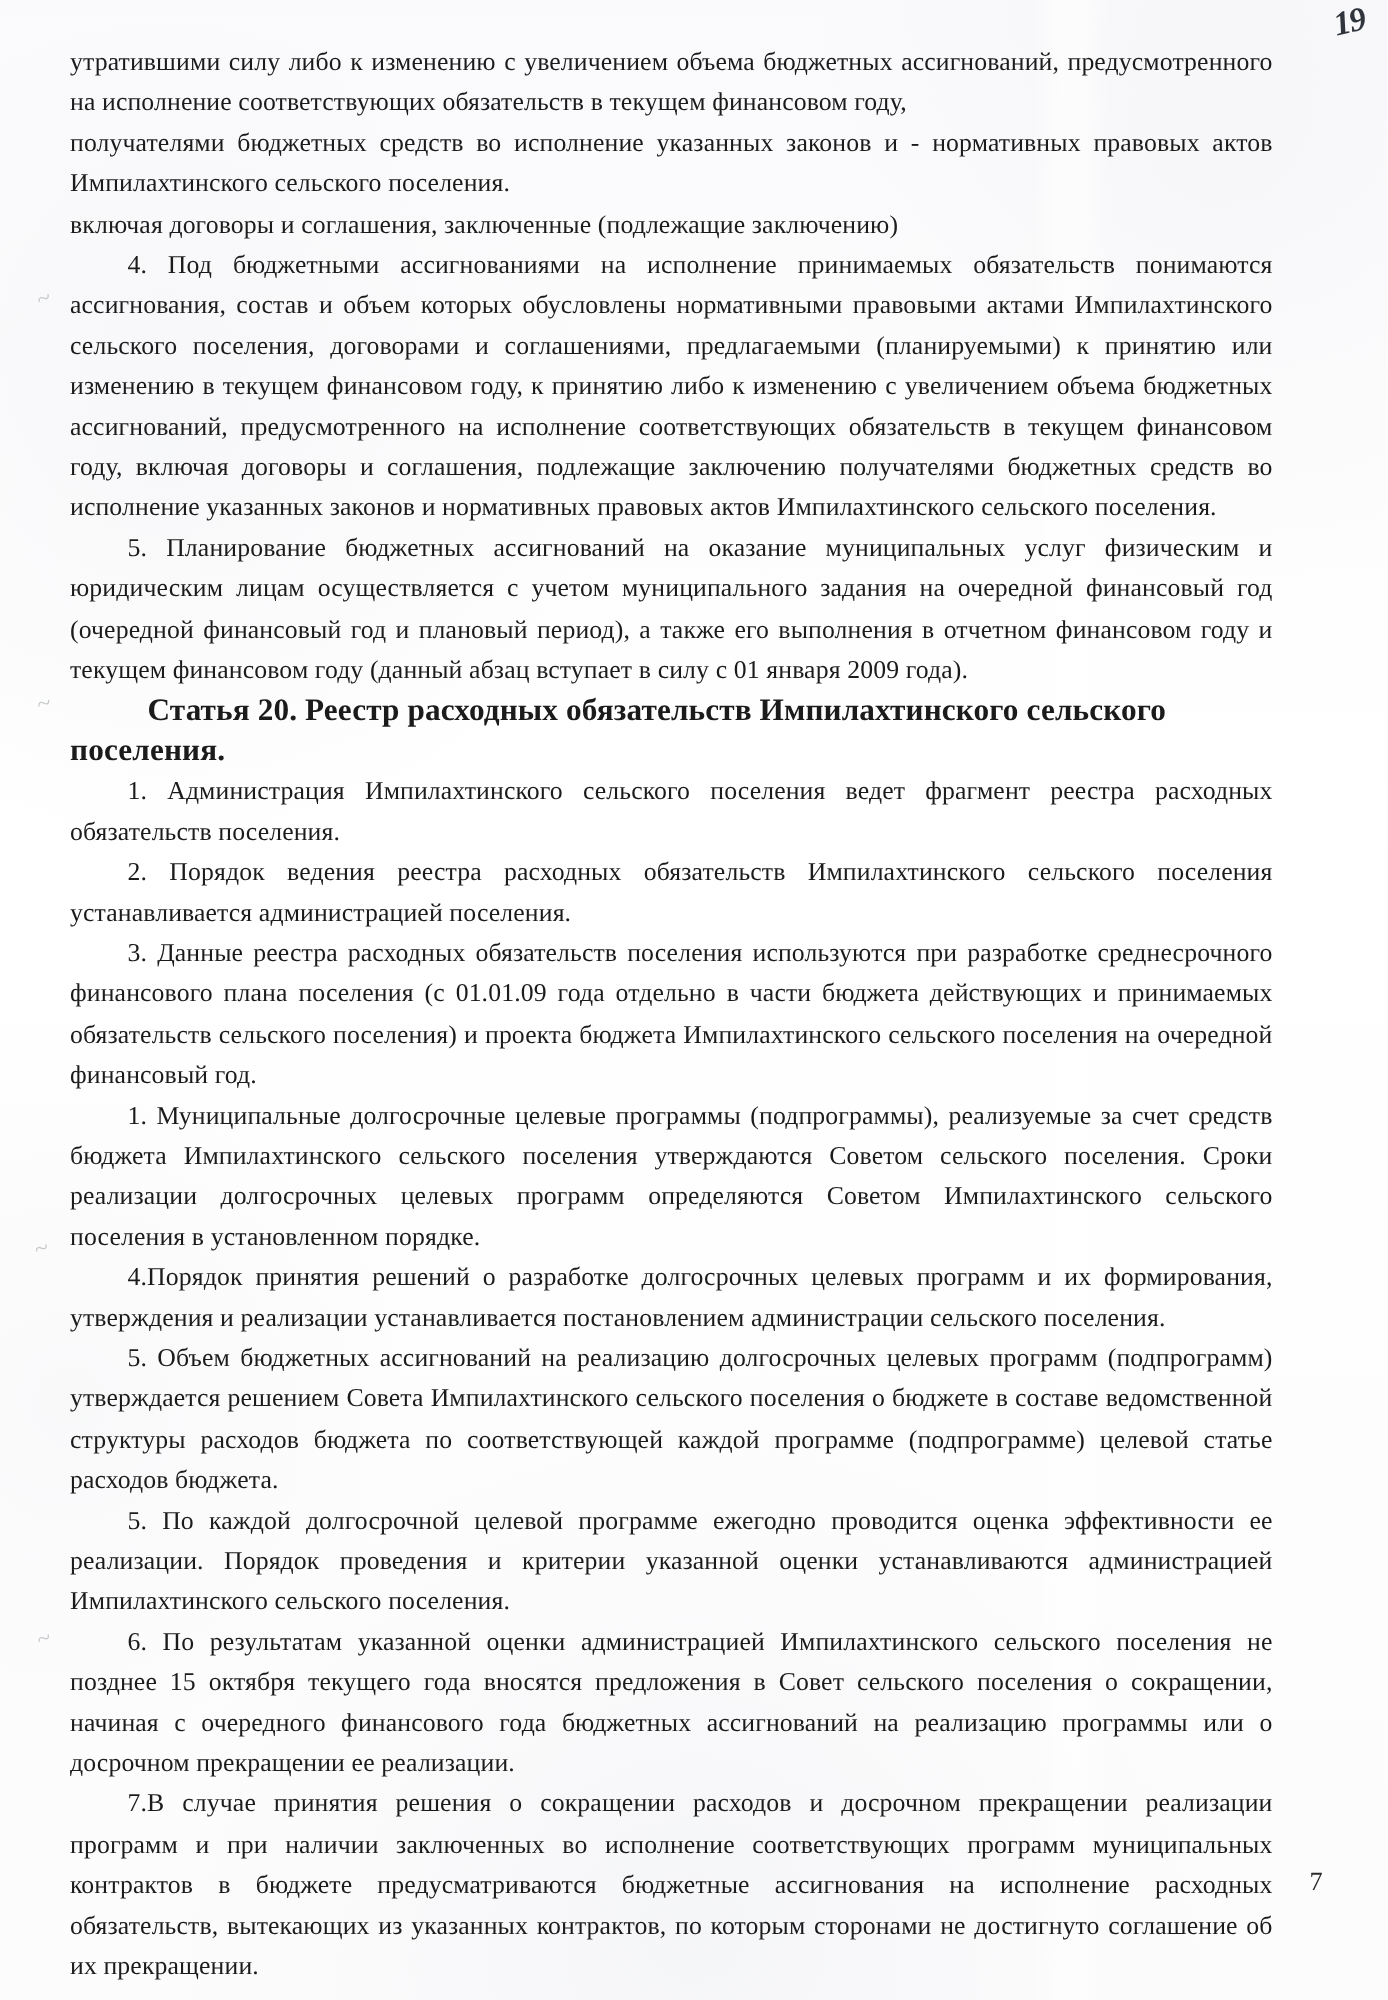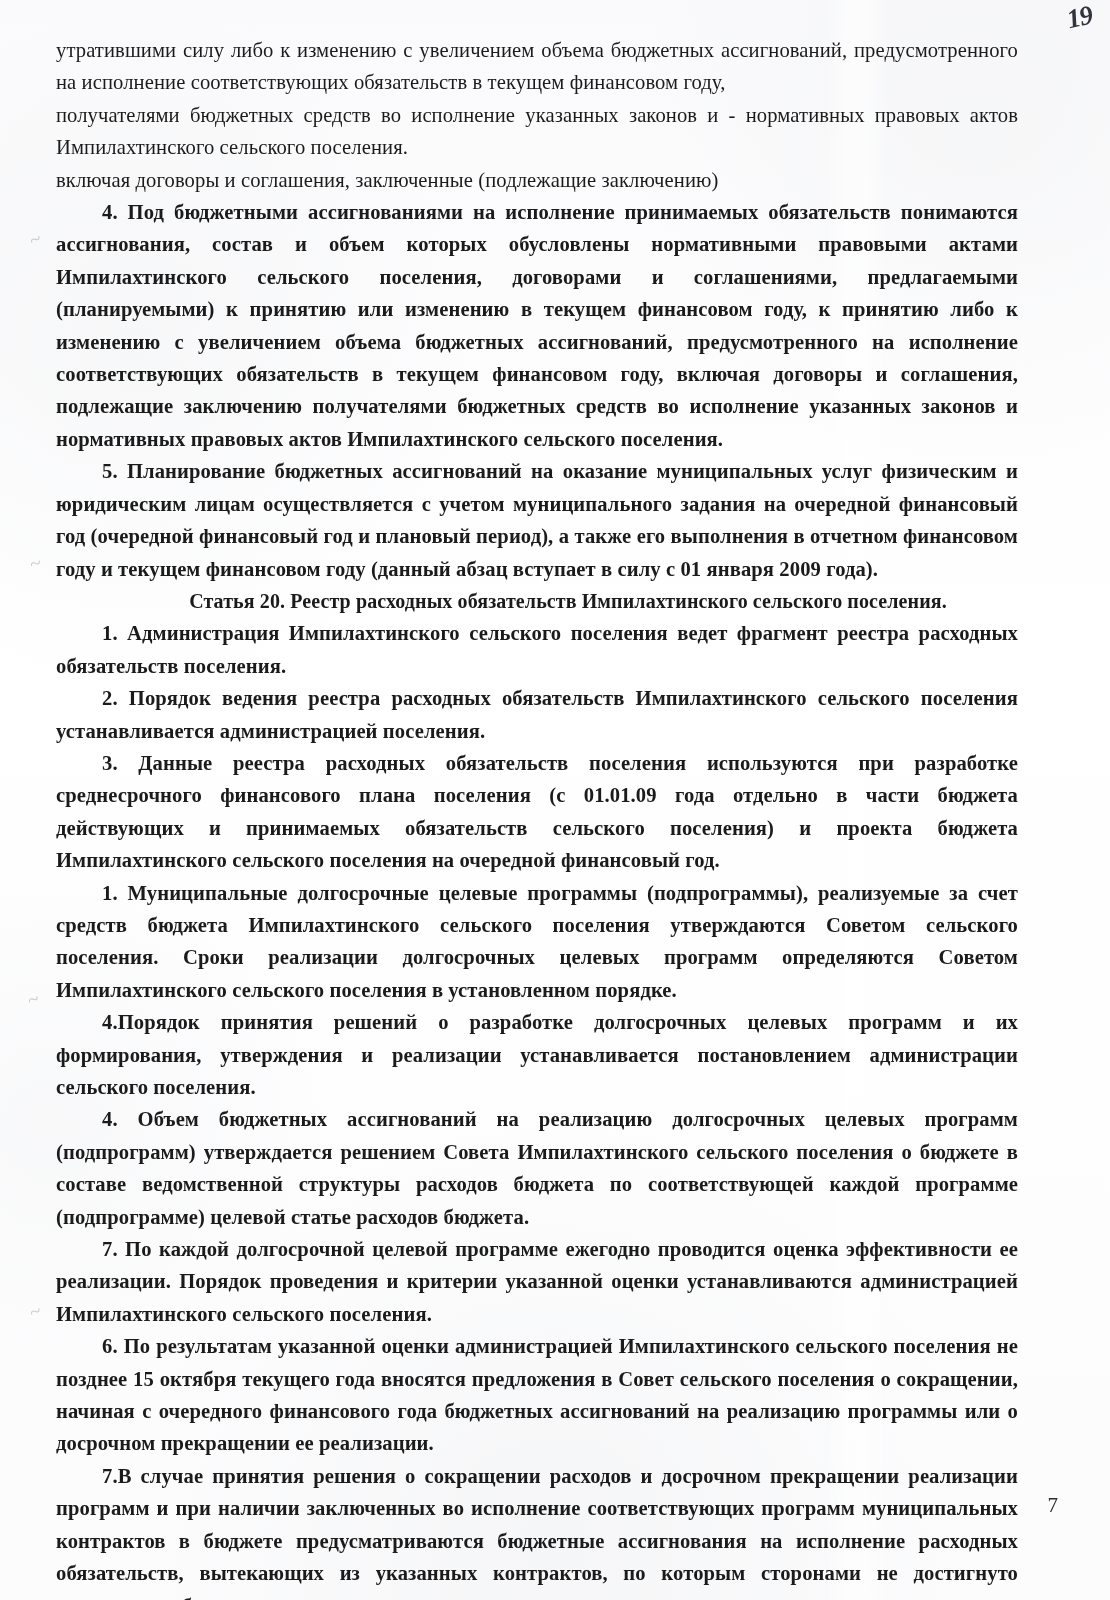--- a/index.html
+++ b/index.html
@@ -68,30 +68,29 @@
     margin: 0;
     font-size: 20.6px;
     line-height: 32.4px;
     text-align: justify;
     text-justify: inter-word;
     letter-spacing: 0.1px;
   }
 
   p.indent {
     text-indent: 46px;
-    font-weight: bold;
   }
 
   p.heading {
     margin: 0;
-    font-size: 20px;
+    font-size: 25px;
     line-height: 32.4px;
     font-weight: 700;
     text-indent: 62px;
-    text-align: center;
+    text-align: left;
     letter-spacing: 0.1px;
   }
 
   p.noindent {
     text-indent: 0;
   }
 
   .lastline-left {
     text-align: left;
   }
@@ -143,22 +142,22 @@
 
     <p class="heading">Статья 20. Реестр расходных обязательств  Импилахтинского сельского поселения.</p>
 
     <p class="para indent">1. Администрация Импилахтинского сельского поселения ведет фрагмент реестра расходных обязательств  поселения.</p>
     <p class="para indent">2. Порядок ведения реестра расходных обязательств Импилахтинского сельского поселения устанавливается администрацией поселения.</p>
     <p class="para indent">3. Данные реестра расходных обязательств    поселения используются при разработке среднесрочного финансового плана    поселения (с 01.01.09 года отдельно в части бюджета действующих и принимаемых обязательств    сельского поселения) и  проекта бюджета Импилахтинского сельского поселения на очередной финансовый год.</p>
 
 
     <p class="para indent">1. Муниципальные долгосрочные целевые программы (подпрограммы), реализуемые за счет средств   бюджета Импилахтинского сельского поселения утверждаются    Советом сельского поселения. Сроки реализации долгосрочных целевых программ определяются     Советом Импилахтинского сельского поселения в установленном  порядке.</p>
     <p class="para indent">4.Порядок принятия решений о разработке долгосрочных целевых программ и их формирования, утверждения и реализации устанавливается постановлением администрации сельского поселения.</p>
-    <p class="para indent">4. Объем бюджетных ассигнований на реализацию долгосрочных целевых программ (подпрограмм) утверждается  решением Совета Импилахтинского сельского поселения о бюджете в составе ведомственной структуры расходов бюджета по соответствующей каждой программе (подпрограмме) целевой статье расходов бюджета.</p>
-    <p class="para indent">7. По каждой долгосрочной целевой программе ежегодно проводится оценка эффективности ее реализации. Порядок проведения и критерии указанной оценки устанавливаются администрацией Импилахтинского сельского поселения.</p>
+    <p class="para indent">5. Объем бюджетных ассигнований на реализацию долгосрочных целевых программ (подпрограмм) утверждается  решением Совета Импилахтинского сельского поселения о бюджете в составе ведомственной структуры расходов бюджета по соответствующей каждой программе (подпрограмме) целевой статье расходов бюджета.</p>
+    <p class="para indent">5. По каждой долгосрочной целевой программе ежегодно проводится оценка эффективности ее реализации. Порядок проведения и критерии указанной оценки устанавливаются администрацией Импилахтинского сельского поселения.</p>
     <p class="para indent">6. По результатам указанной оценки администрацией Импилахтинского сельского поселения не позднее  15 октября текущего года вносятся предложения в Совет  сельского поселения о сокращении, начиная с очередного финансового года бюджетных ассигнований на реализацию программы или о досрочном прекращении ее реализации.</p>
     <p class="para indent">7.В случае принятия  решения о сокращении расходов и досрочном прекращении реализации программ и при наличии заключенных во исполнение соответствующих программ муниципальных   контрактов в бюджете предусматриваются бюджетные ассигнования на исполнение расходных обязательств, вытекающих из указанных контрактов, по которым сторонами не достигнуто соглашение об их прекращении.</p>
 
   </div>
 
   <div class="page-number">7</div>
 
 </div>
 
 </body></html>

